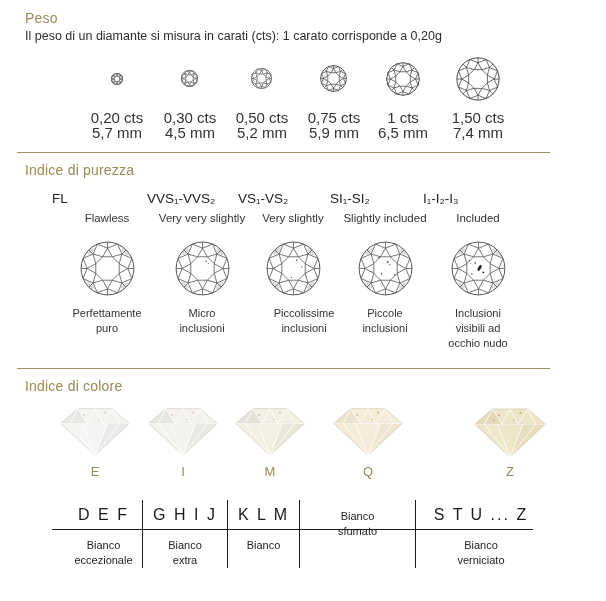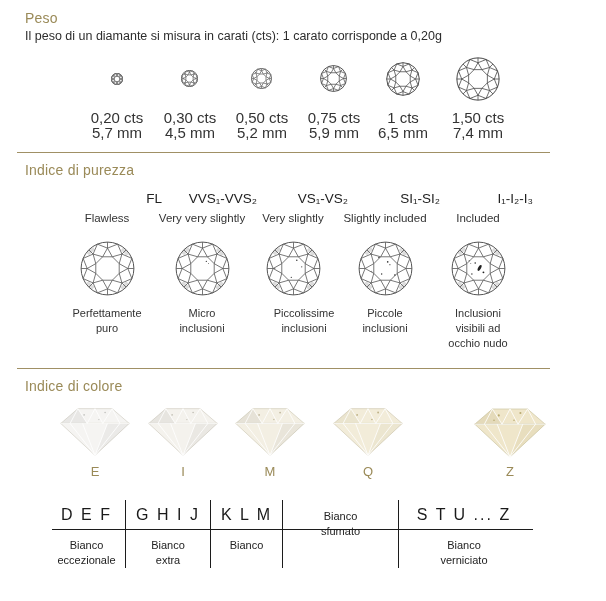--- a/index.html
+++ b/index.html
@@ -33,21 +33,21 @@
   }
   .sep{
     height:1px;
     background:var(--line-gold);
   }
   .w-label{
     width:80px;text-align:center;
     font-size:15px;line-height:15px;color:#333;
   }
   .grade{
-    width:110px;text-align:right;
+    width:110px;text-align:left;
     font-size:13.5px;color:#222;
   }
   .grade-en{
     width:120px;text-align:center;
     font-size:11.5px;color:#333;
   }
   .p-label{
     width:90px;text-align:center;
     font-size:11px;line-height:15px;color:#333;
     white-space:pre-line;
@@ -294,21 +294,21 @@
         <circle cx="30" cy="20" r="0.9"></circle>
       </g>
   </svg>
 
   <div class="abs c-letter" style="left:75px;top:464px">E</div>
   <div class="abs c-letter" style="left:163px;top:464px">I</div>
   <div class="abs c-letter" style="left:250px;top:464px">M</div>
   <div class="abs c-letter" style="left:348px;top:464px">Q</div>
   <div class="abs c-letter" style="left:490px;top:464px">Z</div>
 
-  <div class="abs scale-table" style="left:48px;top:500px;width:481px">
+  <div class="abs scale-table" style="left:65px;top:500px;width:481px">
     <div class="scale-col" style="width:77px">
       <div class="scale-letters">D E F</div>
       <div class="scale-label">Bianco
 eccezionale</div>
     </div>
     <div class="scale-col" style="width:84px">
       <div class="scale-letters">G H I J</div>
       <div class="scale-label">Bianco
 extra</div>
     </div>

